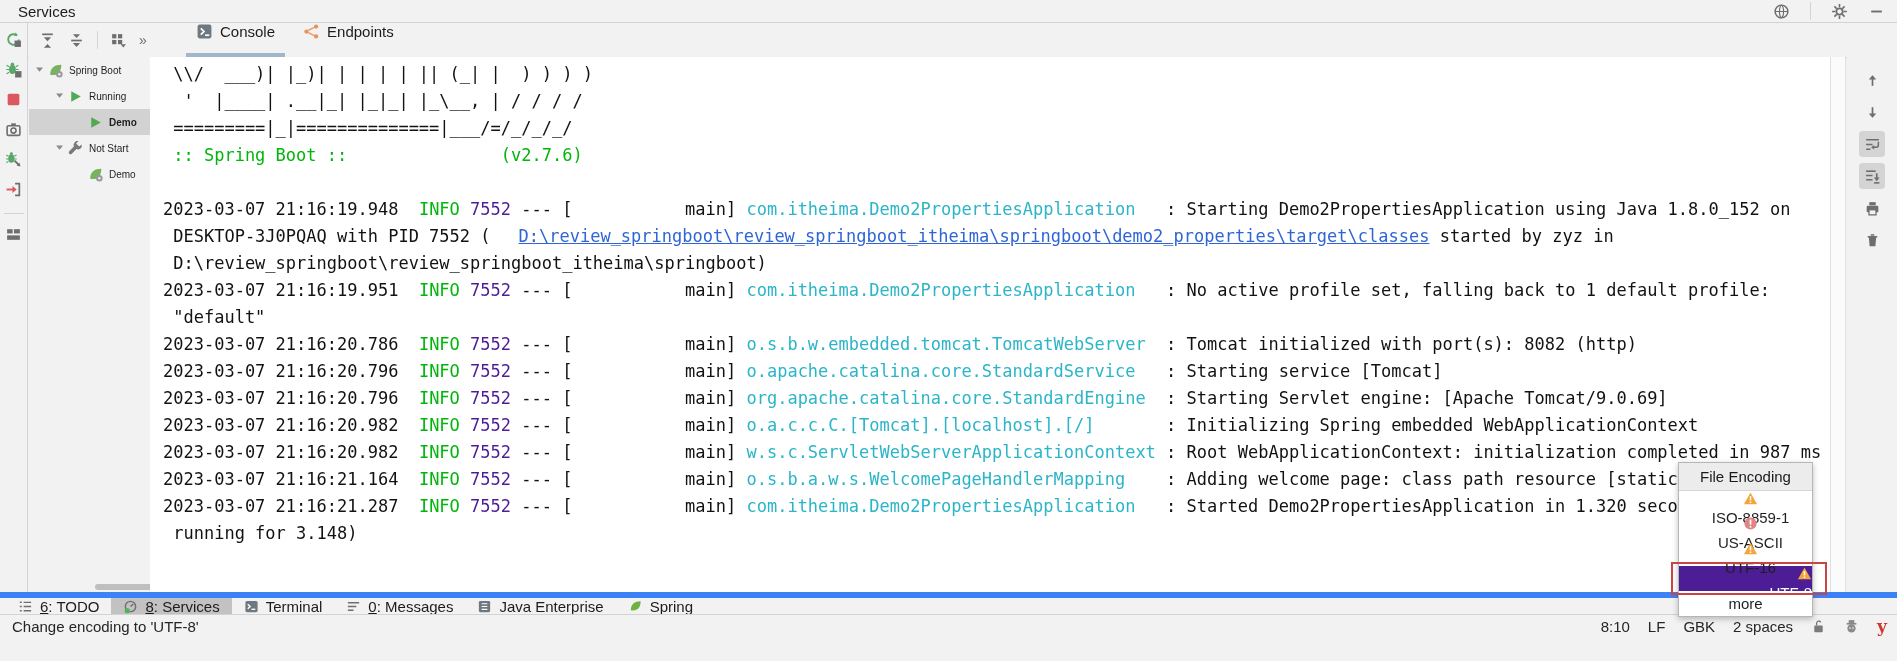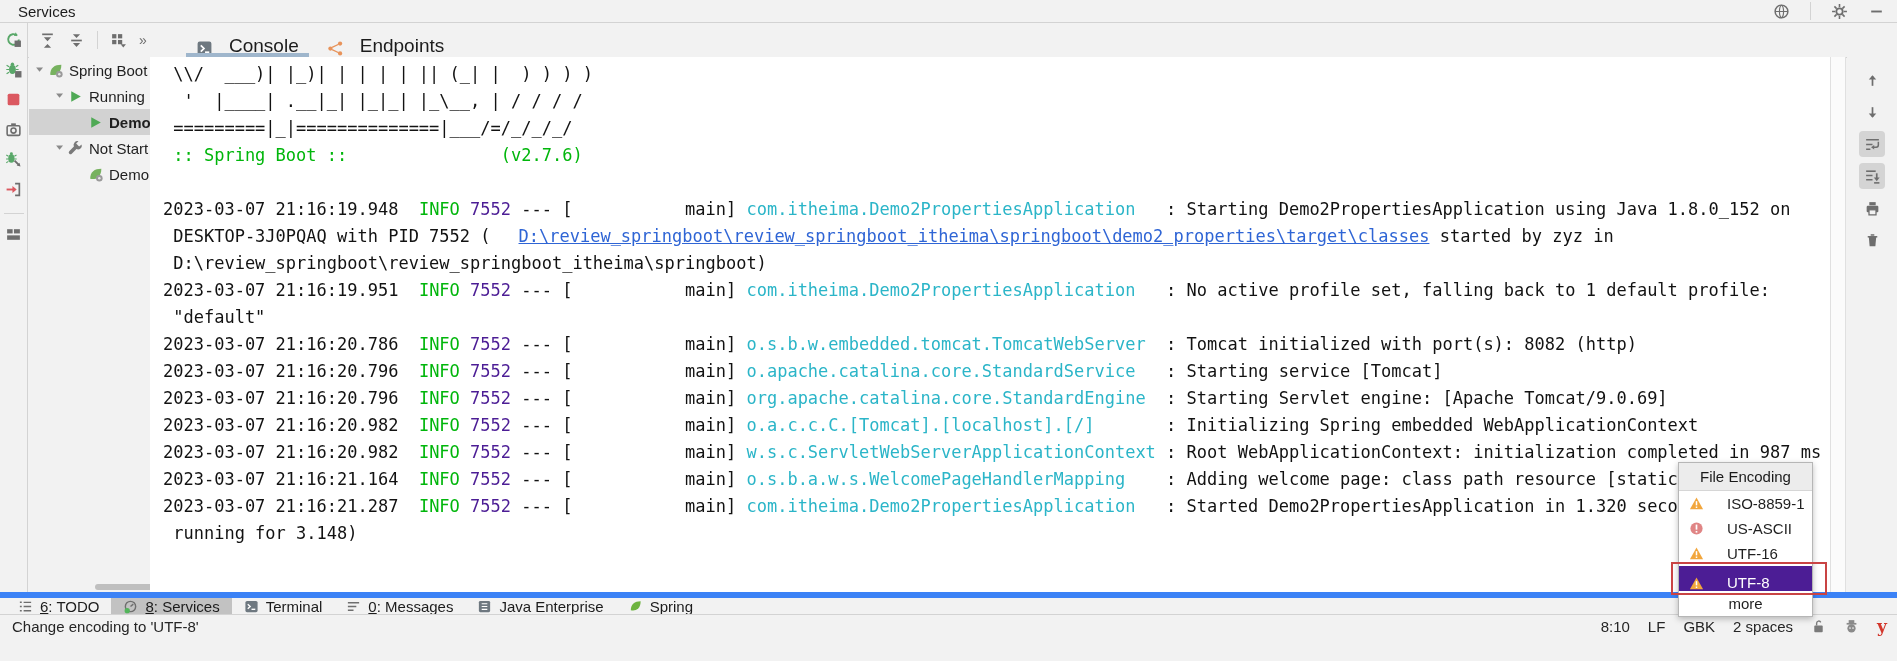--- a/index.html
+++ b/index.html
@@ -10,29 +10,29 @@
   #titlebar{left:0;top:0;width:1897px;height:22px;background:#f2f2f2;border-bottom:1px solid #d3d3d3;}
   #title{left:18px;top:3px;font-size:15px;color:#1c1c1c;}
   #titleicons{right:12px;top:1px;display:flex;align-items:center;gap:20px;height:20px;}
   #toolrow{left:0;top:23px;width:1897px;height:34px;background:#f2f2f2;border-bottom:1px solid #d3d3d3;}
   #leftcol{left:0;top:23px;width:28px;height:569px;background:#f2f2f2;border-right:1px solid #d3d3d3;
            display:flex;flex-direction:column;align-items:center;padding-top:8px;box-sizing:border-box;}
   #leftcol .lt-icon{margin-bottom:13px;}
   #leftcol .divider-h{width:20px;height:1px;background:#d3d3d3;margin:2px 0 12px 0;}
   #treebar{left:29px;top:23px;width:121px;height:34px;display:flex;align-items:center;padding-left:10px;gap:12px;box-sizing:border-box;}
   #tree{left:29px;top:57px;width:121px;height:535px;background:#f2f2f2;border-right:1px solid #d3d3d3;overflow:hidden;}
-  .treerow{position:relative;height:26px;display:flex;align-items:center;font-size:15px;white-space:nowrap;overflow:hidden;}
+  .treerow{position:relative;height:26px;display:flex;align-items:center;font-size:10px;white-space:nowrap;overflow:hidden;}
   .treerow.sel{background:#d2d2d2;}
   .treerow .twisty{width:14px;height:14px;flex:0 0 14px;}
   .treerow .ticon{width:17px;height:17px;flex:0 0 17px;margin-right:5px;}
   .treerow.bold{font-weight:bold;}
   #treehscroll{left:95px;top:584px;width:60px;height:6px;background:#bfbfbf;border-radius:3px;}
   
   #tabbar{left:150px;top:23px;width:1747px;height:34px;display:flex;align-items:stretch;padding-left:32px;box-sizing:border-box;}
-  .toptab{position:relative;display:flex;align-items:flex-end;gap:16px;padding:0 14px;font-size:19px;color:#1c1c1c;cursor:pointer;}
+  .toptab{position:relative;display:flex;align-items:flex-start;gap:7px;padding:0 14px;font-size:15px;color:#1c1c1c;cursor:pointer;}
   .toptab.sel::after{content:"";position:absolute;left:4px;right:4px;bottom:0;height:4px;background:#9fb6cc;}
   
   #console{left:150px;top:57px;width:1680px;height:535px;background:#ffffff;overflow:hidden;padding-top:4px;box-sizing:border-box;}
   .cline{height:27px;line-height:27px;white-space:pre;font-family:"DejaVu Sans Mono",monospace;
          font-size:17px;color:#121212;padding-left:13px;}
   .sg{color:#00b60b;} .sm{color:#4c1d95;} .sc{color:#2bb5c8;}
   .sl{color:#2f65d5;text-decoration:underline;cursor:pointer;margin-left:28px;}
   #vtrack{left:1830px;top:57px;width:16px;height:535px;background:#fbfbfb;border-left:1px solid #e0e0e0;border-right:1px solid #e0e0e0;box-sizing:border-box;}
   #rtools{left:1847px;top:57px;width:50px;height:535px;background:#f2f2f2;display:flex;flex-direction:column;align-items:center;padding-top:10px;box-sizing:border-box;}
   #rtools .rt{width:26px;height:26px;display:flex;align-items:center;justify-content:center;border-radius:4px;margin-bottom:6px;}
@@ -56,21 +56,21 @@
   .tki.active{background:#3c4d5d;width:34px;height:24px;margin-top:-4px;padding-top:4px;}
   .tki .sq{width:18px;height:18px;border-radius:3px;}
   .tki .ci{width:19px;height:19px;border-radius:50%;}
   .tki .fo{width:20px;height:14px;border-radius:2px;position:relative;}
   .tki .fo::before{content:"";position:absolute;left:0;top:-4px;width:9px;height:4px;background:inherit;border-radius:2px 2px 0 0;}
   #clock{position:absolute;left:1652px;top:5px;color:#ffffff;font-size:15px;}
   #showdesk{position:absolute;right:0;top:0;width:6px;height:24px;background:#cfd8dc;}
   
   #popup{left:1678px;top:462px;width:133px;background:#ffffff;border:1px solid #b6b6b6;z-index:50;box-shadow:0 2px 6px rgba(0,0,0,.25);}
   #popup .phead{height:27px;line-height:27px;text-align:center;background:#ececec;border-bottom:1px solid #d6d6d6;font-size:15px;color:#1a1a1a;}
-  #popup .pitem{height:25px;display:flex;align-items:center;gap:23px;padding-left:10px;font-size:15px;cursor:pointer;}
+  #popup .pitem{height:25px;display:flex;align-items:center;gap:3px;padding-left:10px;font-size:15px;cursor:pointer;flex-direction:column;}
   #popup .pitem.sel{background:#4c1d95;color:#ffffff;align-items:flex-end;}
   #popup .pitem.center{justify-content:center;padding-left:0;}
   #redrect{left:1671px;top:562px;width:152px;height:29px;border:2px solid #c94444;z-index:60;pointer-events:none;}
   .ic{display:inline-block;line-height:0;}
 </style>
 </head>
 <body>
 
 <div id="root">
   <div class="abs" id="titlebar">

